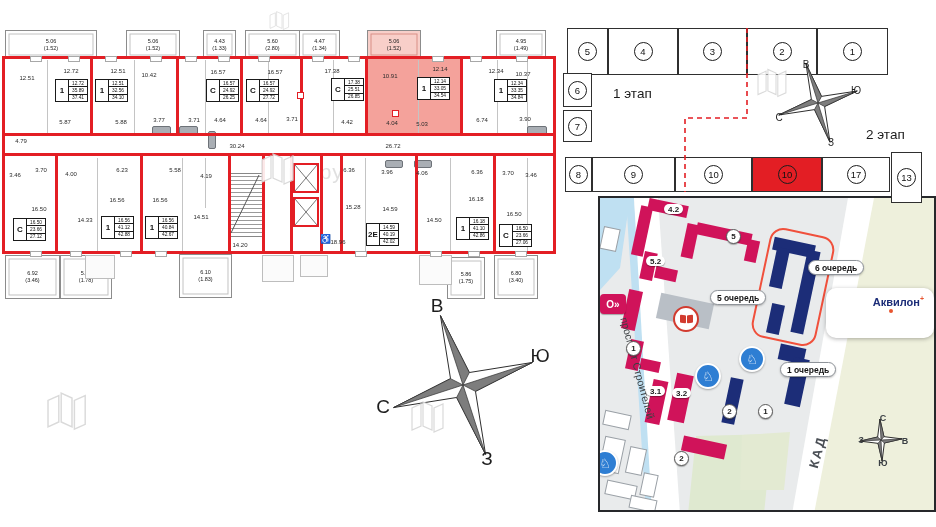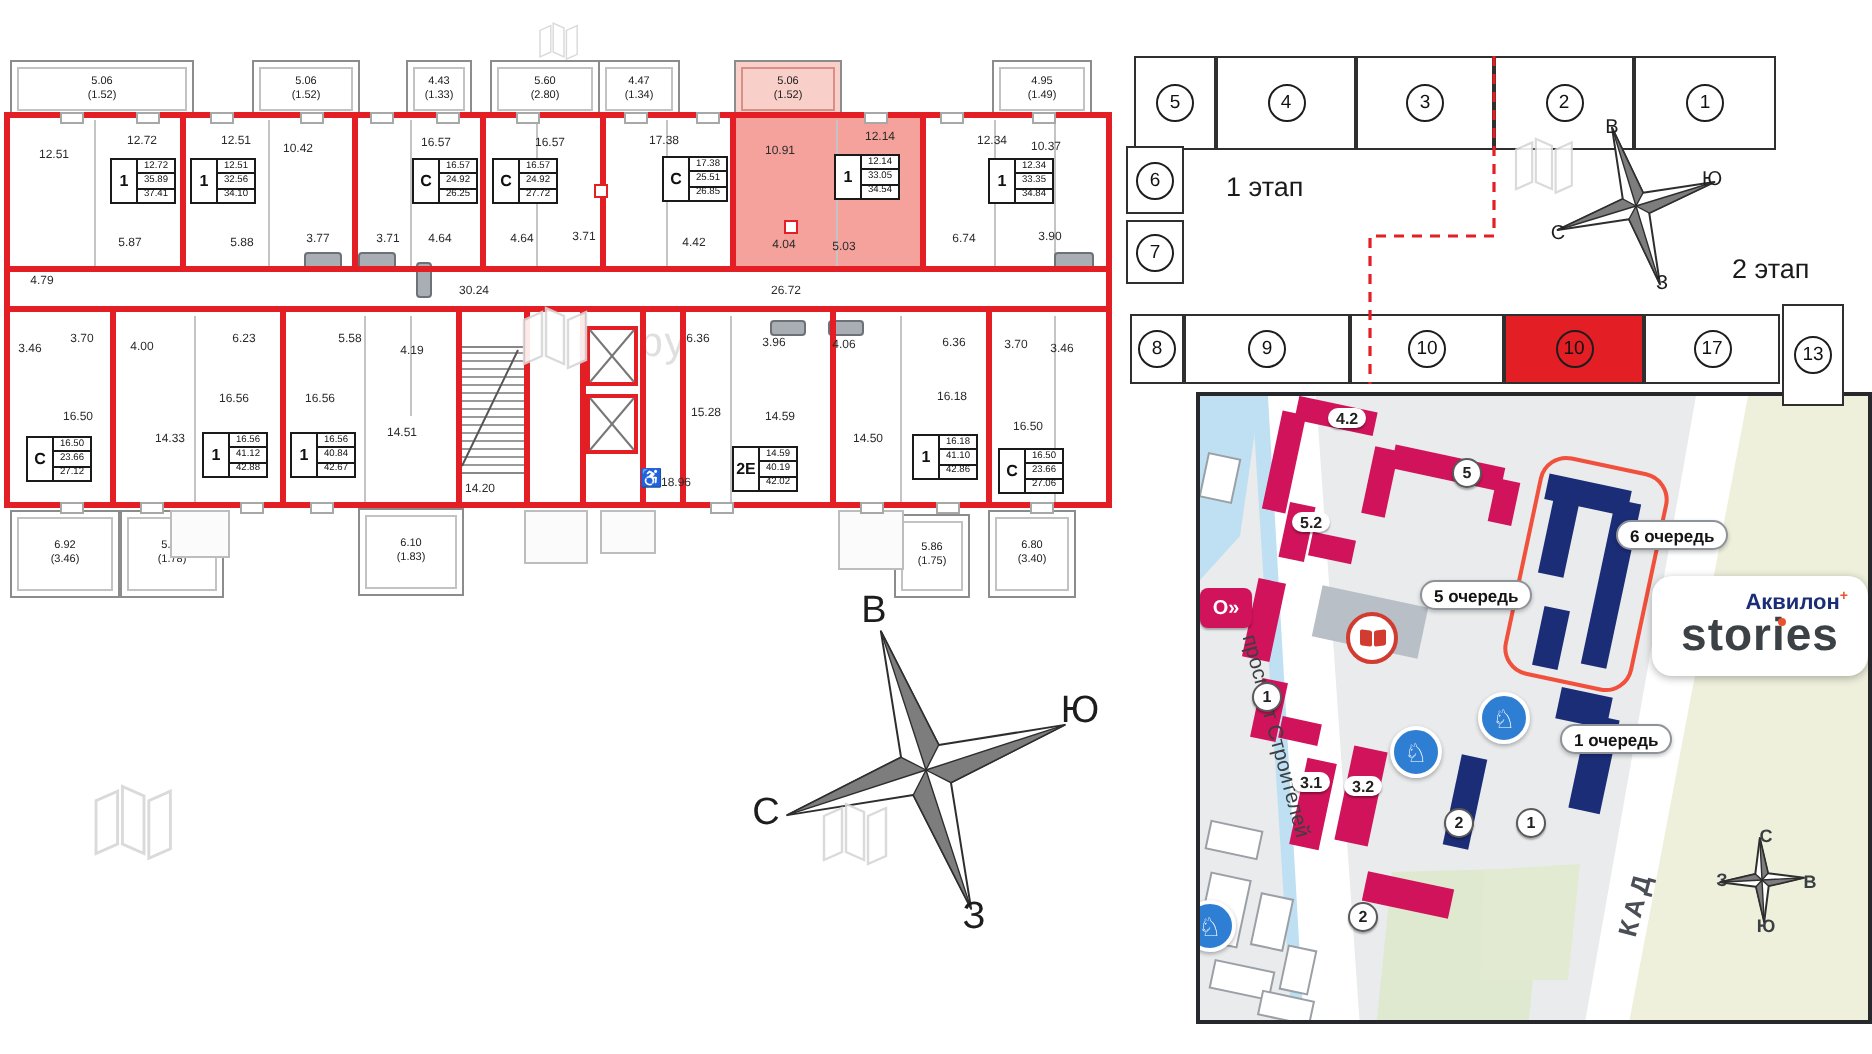--- a/index.html
+++ b/index.html
@@ -471,21 +471,20 @@
         <i></i>
         <i></i>
       </div>
     <div class="play" style="left:139px;top:148px;">♘</div>
     <div class="play" style="left:95px;top:165px;">♘</div>
     <div class="play" style="left:-8px;top:252px;">♘</div>
     <div class="roadname-left">проспект Строителей</div>
     <div class="roadname-kad">КАД</div>
     <div class="logo-bubble">
       <div class="logo-brand"><span>Аквилон</span><sup>+</sup></div>
-      <div class="logo-product">stories</div>
       <span class="idot"></span>
     </div>
   <div class="pill" style="left: 208px; top: 62px;">6 очередь</div>
       <div class="pill" style="left: 110px; top: 92px;">5 очередь</div>
       <div class="pill" style="left: 180px; top: 164px;">1 очередь</div>
       <div class="badge-c" style="left: 126px; top: 31px;">5</div>
       <div class="badge-c" style="left: 26px; top: 143px;">1</div>
       <div class="badge-c" style="left: 122px; top: 206px;">2</div>
       <div class="badge-c" style="left: 158px; top: 206px;">1</div>
       <div class="badge-c" style="left: 74px; top: 253px;">2</div>

